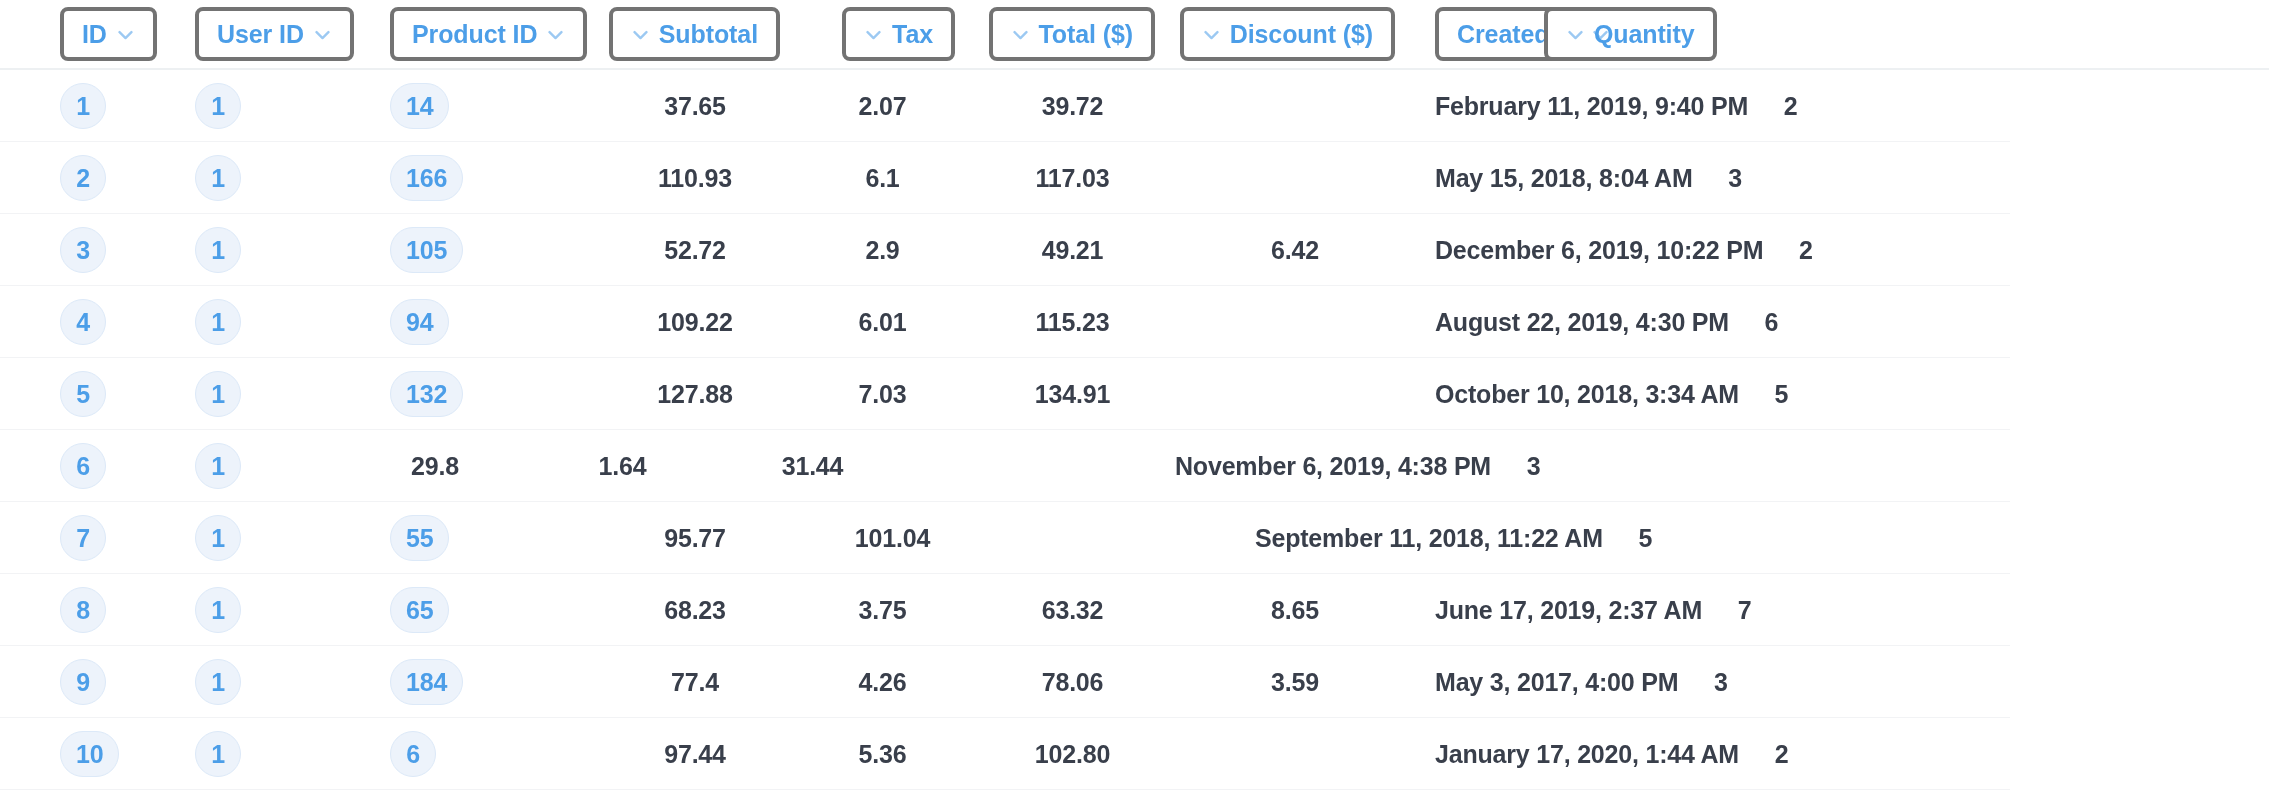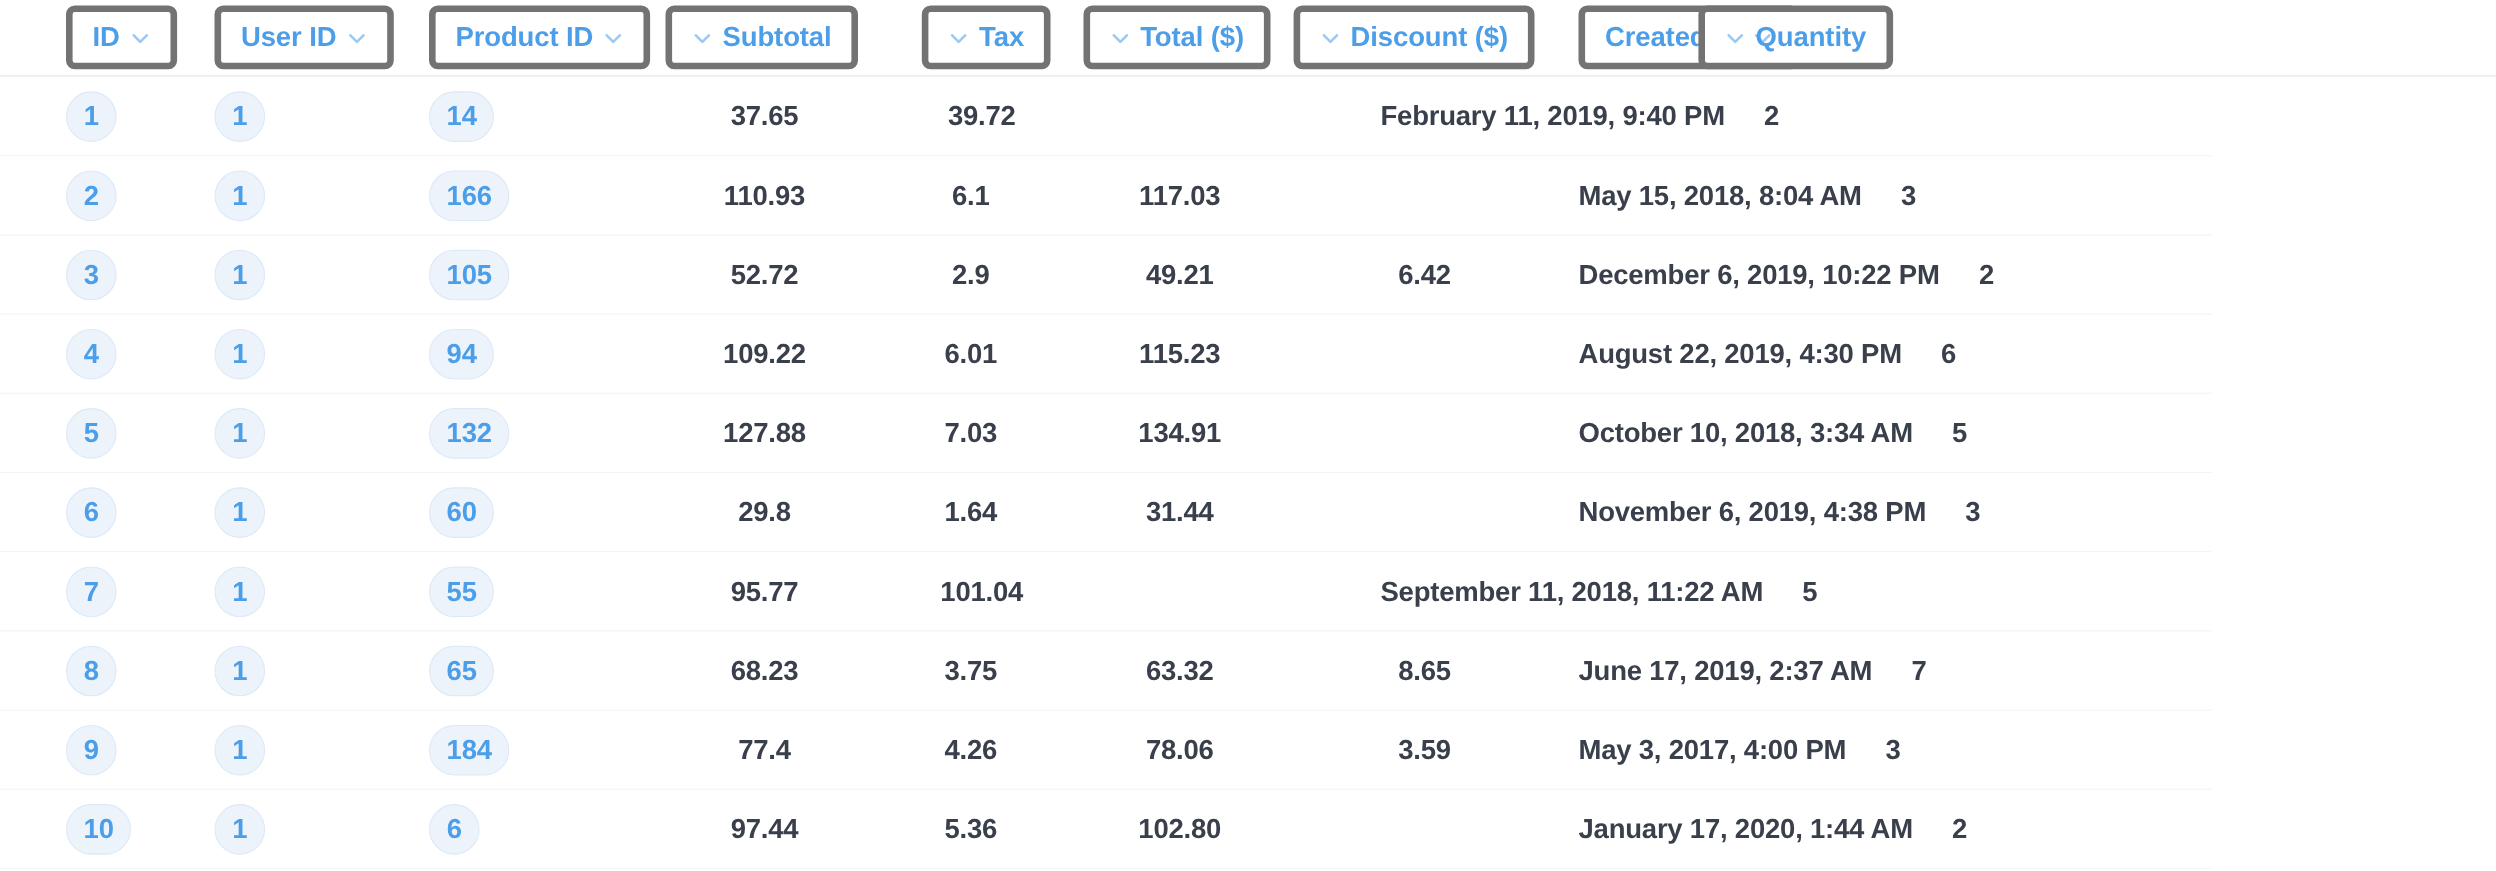--- a/index.html
+++ b/index.html
@@ -40,21 +40,21 @@
   }
   .th.left   { justify-content: flex-start; }
   .th.right  { justify-content: flex-end; }
 
   .chip {
     display: inline-flex;
     align-items: center;
     gap: 9px;
     height: 46px;
     padding: 0 18px;
-    border: 6px solid #737373;
+    border: 4px solid #737373;
     border-radius: 8px;
     background: #fff;
     color: #4C9EE8;
     font-size: 25px;
     font-weight: bold;
     white-space: nowrap;
     letter-spacing: -0.1px;
     cursor: pointer;
   }
   .chip .chev {
@@ -229,20 +229,23 @@
         </div>
         <div class="td left col-userid">
           <span class="pill">1</span>
         </div>
         <div class="td left col-productid">
           <span class="pill">14</span>
         </div>
         <div class="td right col-subtotal">
           <span>37.65</span>
         </div>
+        <div class="td right col-tax">
+          <span>2.07</span>
+        </div>
         <div class="td right col-total">
           <span>39.72</span>
         </div>
         <div class="td right col-discount">
           <span></span>
         </div>
         <div class="td left col-createdat">
           <span>February 11, 2019, 9:40 PM</span>
         </div>
         <div class="td right col-quantity">
@@ -364,23 +367,20 @@
         <div class="td right col-quantity">
           <span>5</span>
         </div>
       </div>
       <div class="tr">
         <div class="td left col-id">
           <span class="pill">6</span>
         </div>
         <div class="td left col-userid">
           <span class="pill">1</span>
-        </div>
-        <div class="td left col-productid">
-          <span class="pill">60</span>
         </div>
         <div class="td right col-subtotal">
           <span>29.8</span>
         </div>
         <div class="td right col-tax">
           <span>1.64</span>
         </div>
         <div class="td right col-total">
           <span>31.44</span>
         </div>

